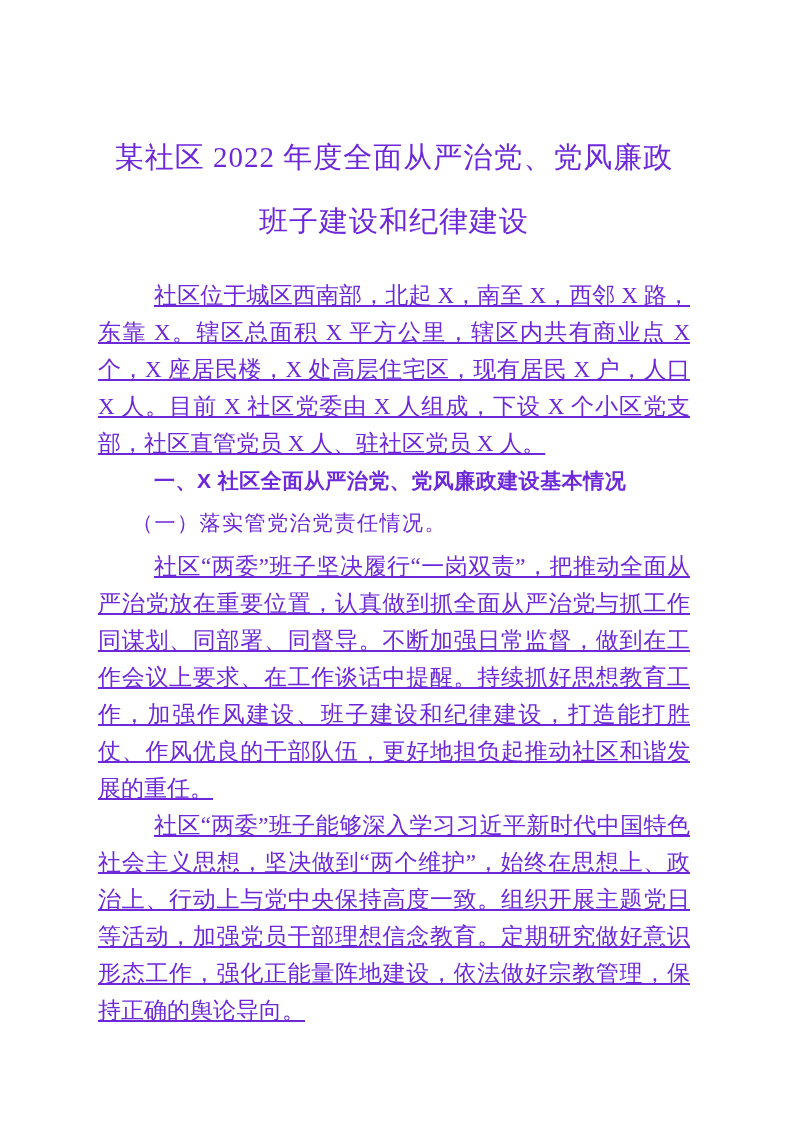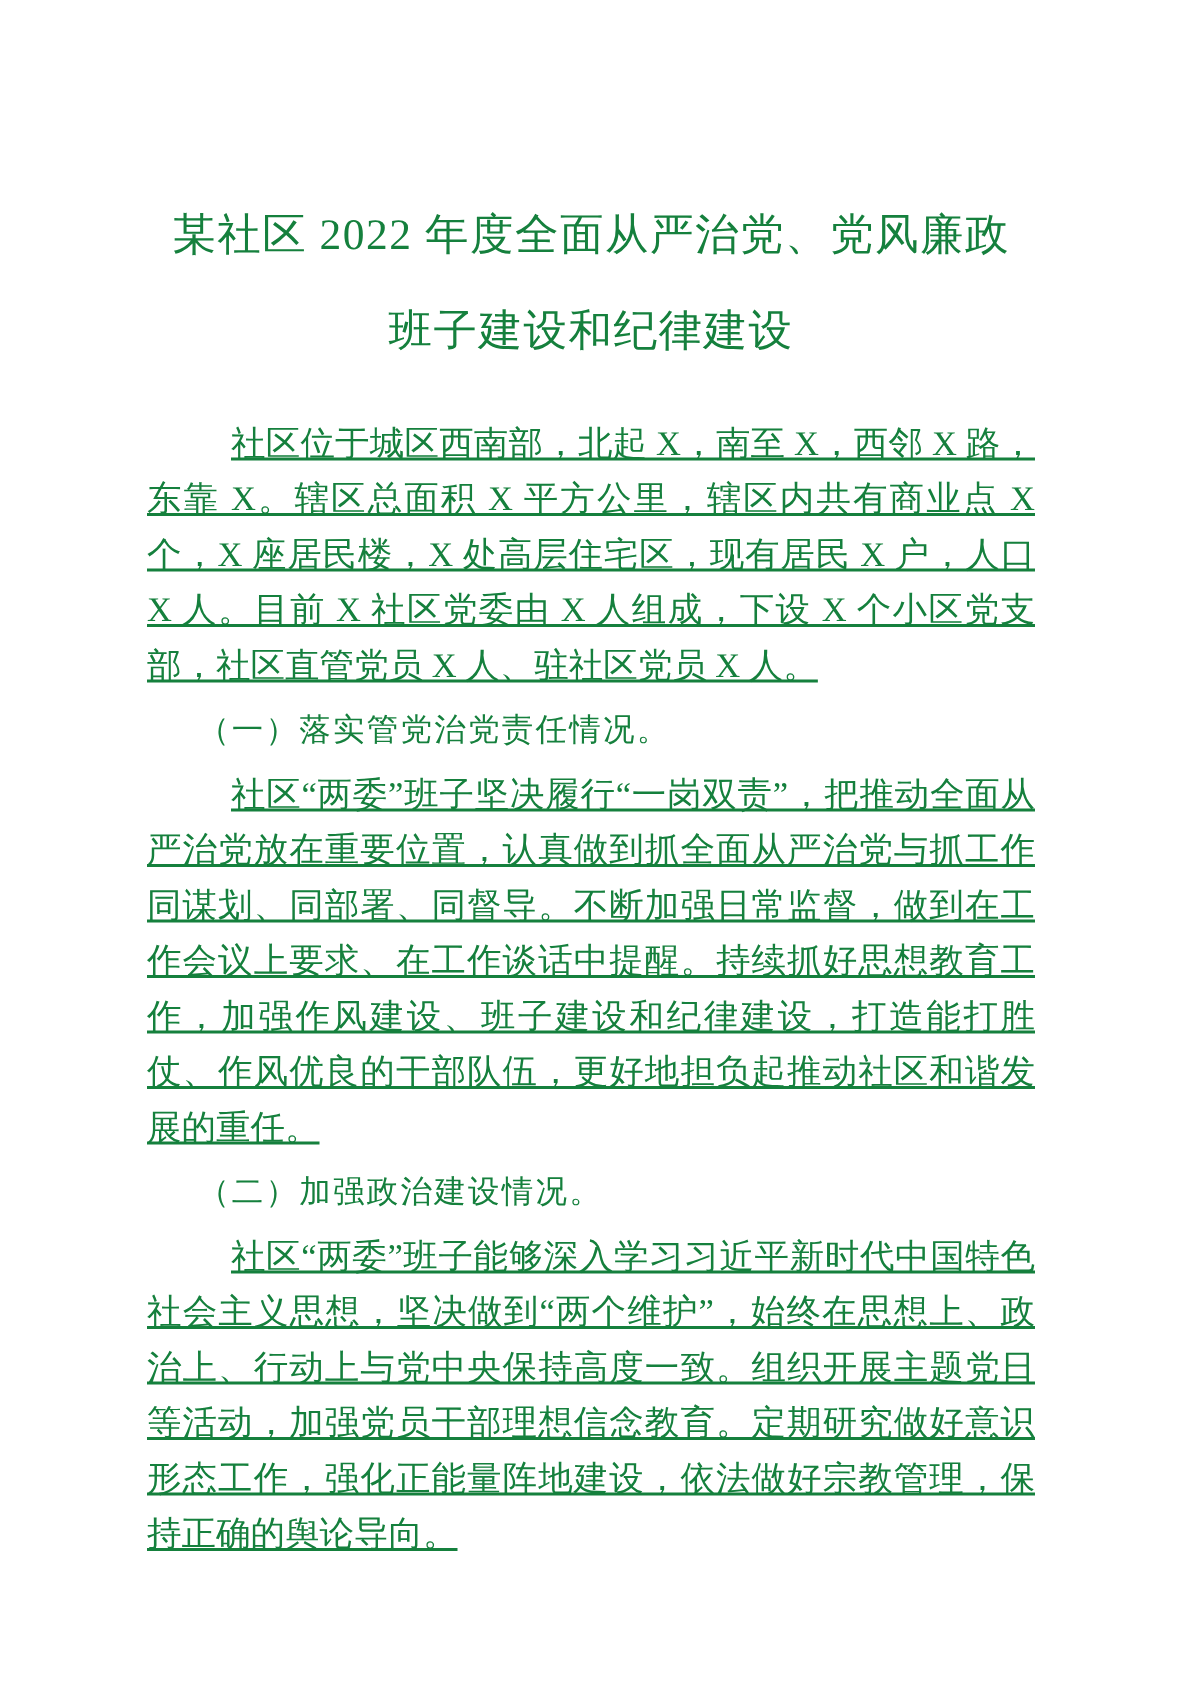--- a/index.html
+++ b/index.html
@@ -6,21 +6,21 @@
     margin: 0;
     padding: 0;
     background: #ffffff;
   }
   .page {
     position: relative;
     width: 793px;
     height: 1122px;
     margin: 0 auto;
     background: #ffffff;
-    color: #15803d;
+    color: #6d28d9;
     box-sizing: border-box;
     padding: 125px 103px 0 98px;
     overflow: hidden;
     font-family: "Liberation Serif", "DejaVu Serif", serif;
   }
   .doc-title {
     font-size: 29px;
     line-height: 64px;
     font-weight: 400;
     text-align: center;
@@ -61,22 +61,22 @@
 
 <div class="page">
 
   <div class="doc-title">
     <div>某社区 2022 年度全面从严治党、党风廉政</div>
     <div>班子建设和纪律建设</div>
   </div>
 
   <p class="body-para">社区位于城区西南部，北起 X，南至 X，西邻 X 路，东靠 X。辖区总面积 X 平方公里，辖区内共有商业点 X 个，X 座居民楼，X 处高层住宅区，现有居民 X 户，人口 X 人。目前 X 社区党委由 X 人组成，下设 X 个小区党支部，社区直管党员 X 人、驻社区党员 X 人。</p>
 
+  <h2 class="section-heading">一、X 社区全面从严治党、党风廉政建设基本情况</h2>
 
   <h3 class="subsection-heading">（一）落实管党治党责任情况。</h3>
 
   <p class="body-para">社区“两委”班子坚决履行“一岗双责”，把推动全面从严治党放在重要位置，认真做到抓全面从严治党与抓工作同谋划、同部署、同督导。不断加强日常监督，做到在工作会议上要求、在工作谈话中提醒。持续抓好思想教育工作，加强作风建设、班子建设和纪律建设，打造能打胜仗、作风优良的干部队伍，更好地担负起推动社区和谐发展的重任。</p>
 
-  <h3 class="subsection-heading">（二）加强政治建设情况。</h3>
 
   <p class="body-para">社区“两委”班子能够深入学习习近平新时代中国特色社会主义思想，坚决做到“两个维护”，始终在思想上、政治上、行动上与党中央保持高度一致。组织开展主题党日等活动，加强党员干部理想信念教育。定期研究做好意识形态工作，强化正能量阵地建设，依法做好宗教管理，保持正确的舆论导向。</p>
 
 </div>
 
 </body></html>

